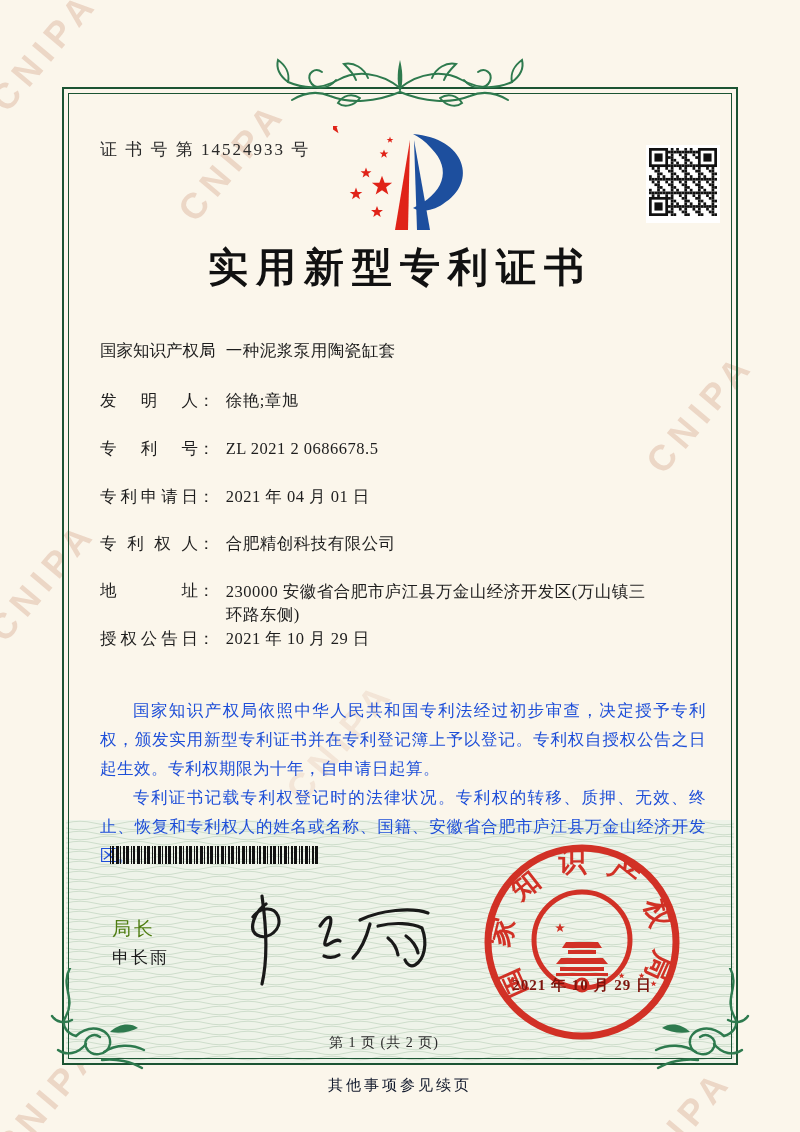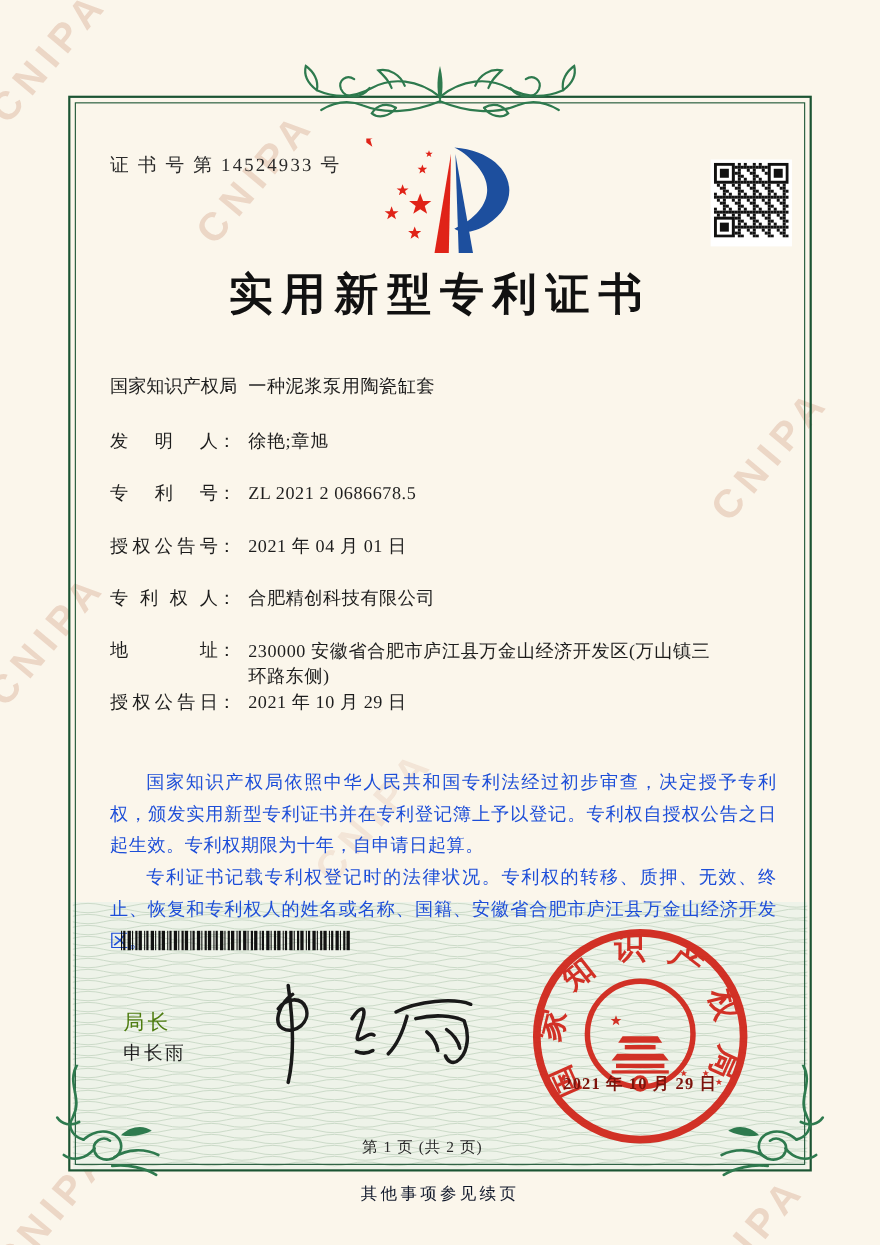--- a/index.html
+++ b/index.html
@@ -454,21 +454,21 @@
   </div>
   <div class="row" style="top:390px;">
     <span class="labtxt">发明人</span><span class="colon">：</span>
     <span class="val">徐艳;章旭</span>
   </div>
   <div class="row" style="top:438px;">
     <span class="labtxt">专利号</span><span class="colon">：</span>
     <span class="val">ZL 2021 2 0686678.5</span>
   </div>
   <div class="row" style="top:486px;">
-    <span class="labtxt">授权公告号</span><span class="colon">：</span>
+    <span class="labtxt">专利申请日</span><span class="colon">：</span>
     <span class="val">2021 年 04 月 01 日</span>
   </div>
   <div class="row" style="top:533px;">
     <span class="labtxt">专利权人</span><span class="colon">：</span>
     <span class="val">合肥精创科技有限公司</span>
   </div>
   <div class="row" style="top:580px;">
     <span class="labtxt">地址</span><span class="colon">：</span>
     <span class="val pre">230000 安徽省合肥市庐江县万金山经济开发区(万山镇三
 环路东侧)</span>

